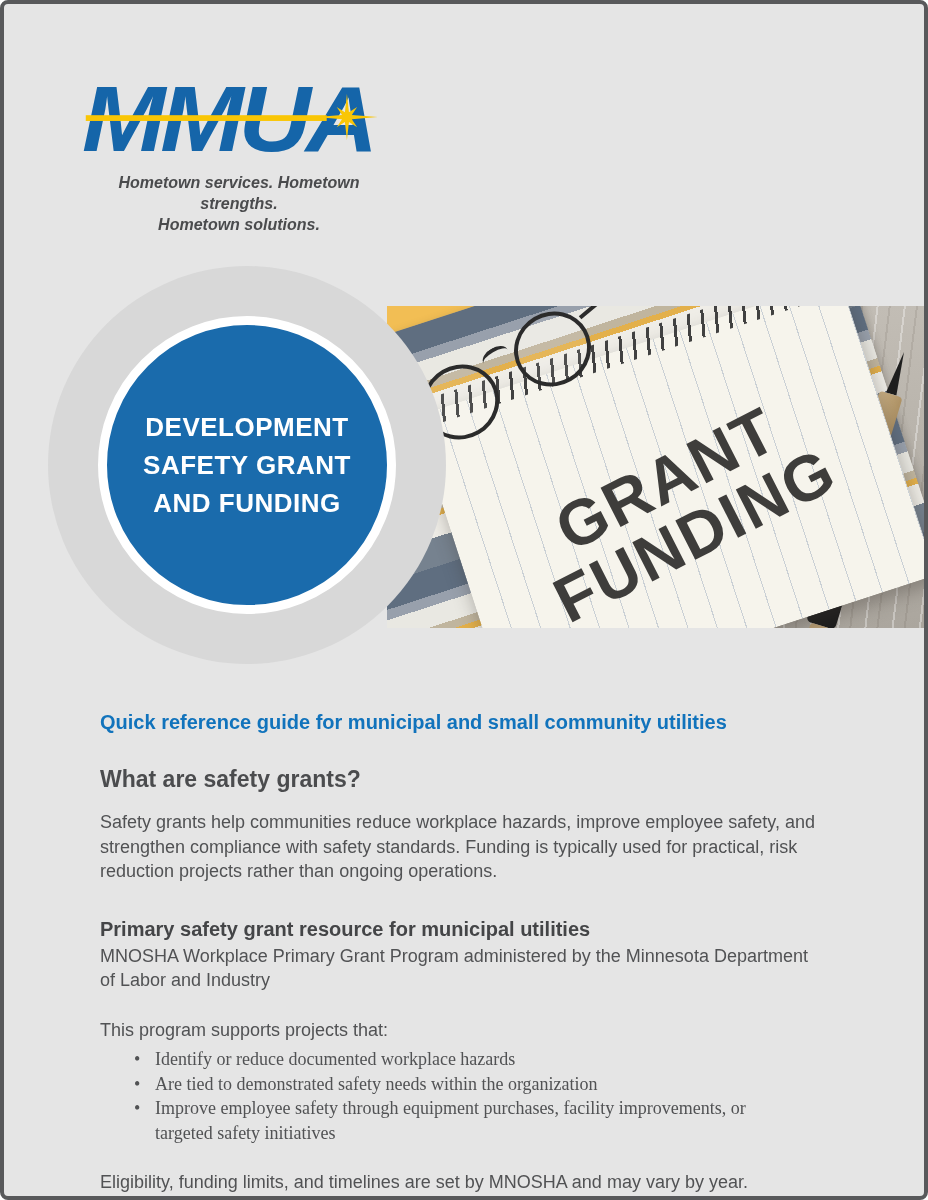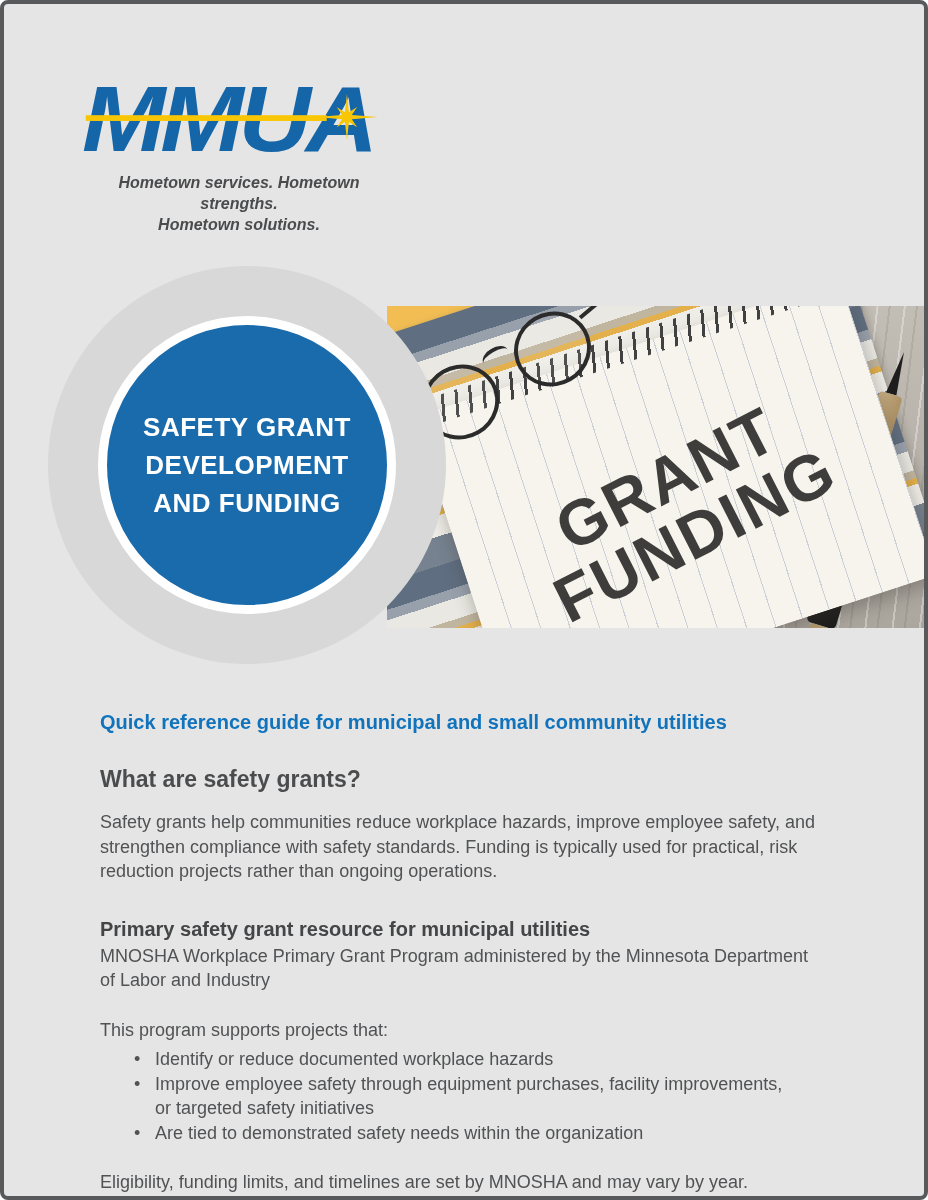--- a/index.html
+++ b/index.html
@@ -111,21 +111,21 @@
   .content { position:absolute; left:96px; top:702px; width:745px; z-index:2; }
   .h-blue  { font-size:20px; line-height:32px; font-weight:bold; color:#1173BC; width:745px; }
   .h-dark  { font-size:23px; font-weight:bold; color:#4B4C4E; margin-top:28px; }
   .p-body  { font-size:18px; line-height:24.5px; color:#515254; width:732px; }
   .p-intro { margin-top:17px; }
   .h-sub   { font-size:20px; font-weight:bold; color:#444547; margin-top:34px; }
   .p-resource { margin-top:3px; width:712px; }
   .p-program  { margin-top:25px; }
   ul.bullets { list-style:none; margin-top:5px; width:700px; }
   ul.bullets li { position:relative; font-size:18px; line-height:24.5px;
-                  color:#515254; padding-left:21px; margin-left:34px; }
+                  color:#515254; padding-left:21px; margin-left:34px;font-family:Liberation Serif, serif; }
   ul.bullets li::before { content:"\2022"; position:absolute; left:0; top:0; color:#515254; }
   .p-footer { margin-top:25px; width:732px; }
 </style>
 </head>
 <body>
 
 <div class="page">
 
   <div class="logo-block">
     <svg class="logo-svg" viewBox="0 0 330 92">
@@ -162,37 +162,37 @@
       <div class="lens l1"></div>
       <div class="lens l2"></div>
       <div class="bridge"></div>
       <div class="temple"></div>
 
     </div>
   </div>
 
   <div class="badge-ring">
     <div class="badge-circle" style="background:#1A6BAC;">
+      <div>DEVELOPMENT</div>
       <div>SAFETY GRANT</div>
-      <div>DEVELOPMENT</div>
       <div>AND FUNDING</div>
     </div>
   </div>
 
   <div class="content">
     <div class="h-blue">Quick reference guide for municipal and small community utilities</div>
     <div class="h-dark">What are safety grants?</div>
     <p class="p-body p-intro">Safety grants help communities reduce workplace hazards, improve employee safety, and strengthen compliance with safety standards. Funding is typically used for practical, risk reduction projects rather than ongoing operations.</p>
 
     <div class="h-sub">Primary safety grant resource for municipal utilities</div>
     <p class="p-body p-resource">MNOSHA Workplace Primary Grant Program administered by the Minnesota Department of Labor and Industry</p>
 
     <p class="p-body p-program">This program supports projects that:</p>
     <ul class="bullets">
       <li>Identify or reduce documented workplace hazards</li>
+      <li>Are tied to demonstrated safety needs within the organization</li>
       <li>Improve employee safety through equipment purchases, facility improvements, or targeted safety initiatives</li>
-      <li>Are tied to demonstrated safety needs within the organization</li>
     </ul>
 
     <p class="p-body p-footer">Eligibility, funding limits, and timelines are set by MNOSHA and may vary by year.</p>
   </div>
 
 </div>
 
 </body></html>

